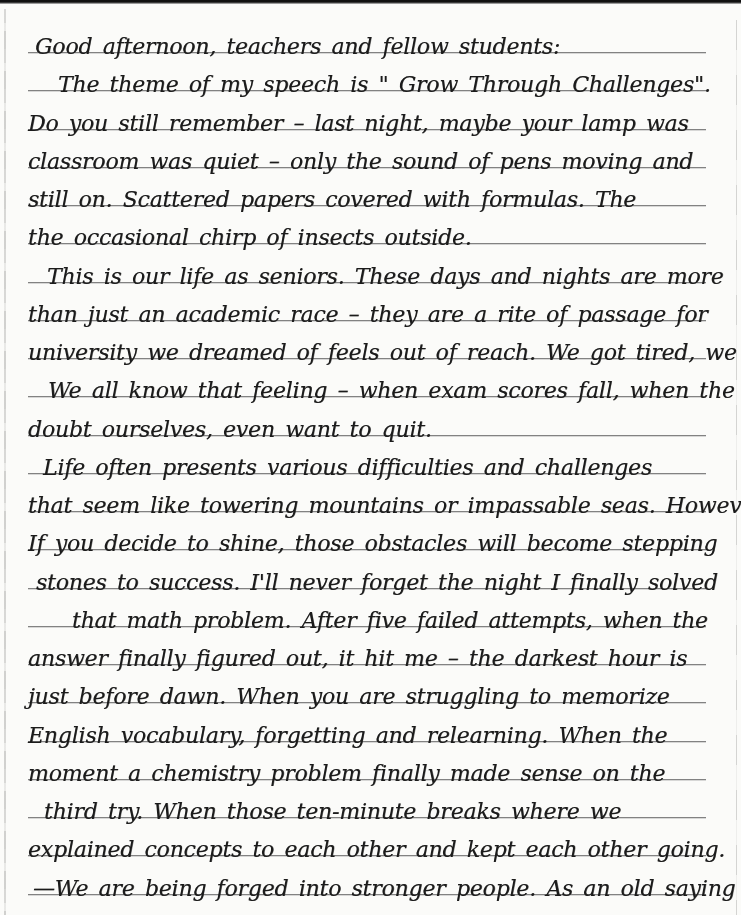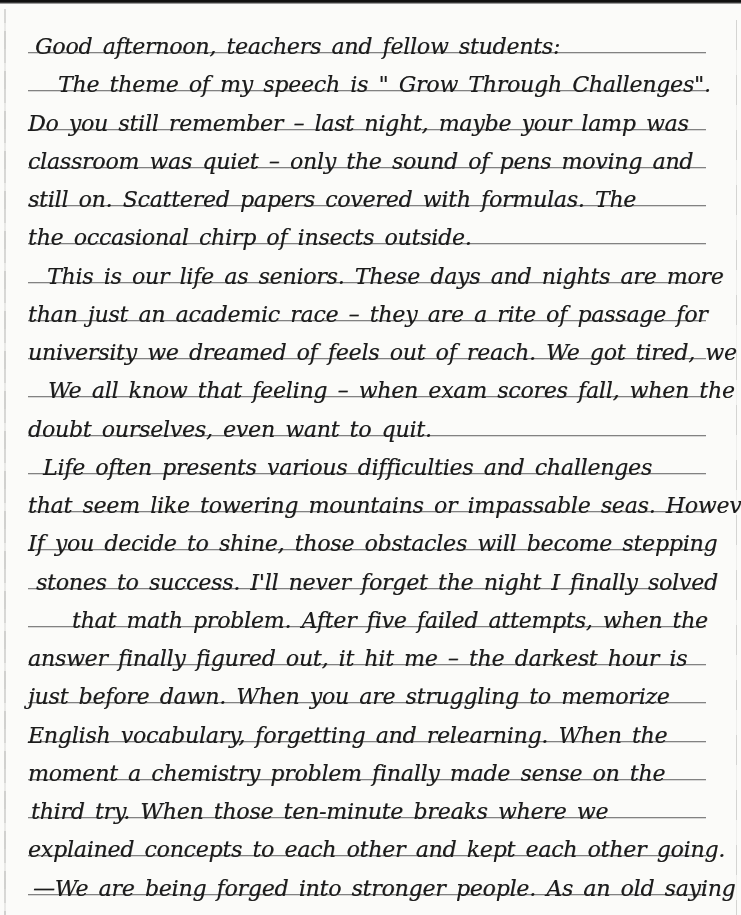--- a/index.html
+++ b/index.html
@@ -129,21 +129,21 @@
       <div class="line">
         <span class="txt" style="left: 0px; margin-top: 12px;">just before dawn. When you are struggling to memorize</span>
       </div>
       <div class="line">
         <span class="txt" style="left: 0px;">English vocabulary, forgetting and relearning. When the</span>
       </div>
       <div class="line">
         <span class="txt" style="left: 0px;">moment a chemistry problem finally made sense on the</span>
       </div>
       <div class="line">
-        <span class="txt" style="left: 3px;">third try. When those ten-minute breaks where we</span>
+        <span class="txt" style="left: 16px;">third try. When those ten-minute breaks where we</span>
       </div>
       <div class="line">
         <span class="txt" style="left: 0px;">explained concepts to each other and kept each other going.</span>
       </div>
       <div class="line">
         <span class="txt" style="left: 5px;">—We are being forged into stronger people. As an old saying</span>
       </div>
     </div>
 </div>
 

